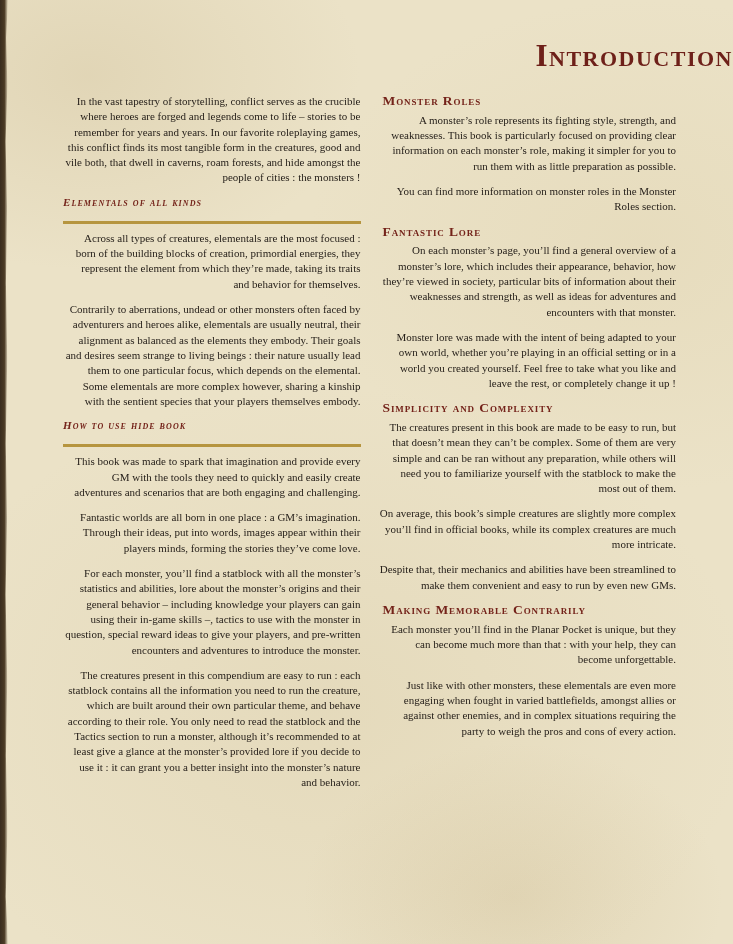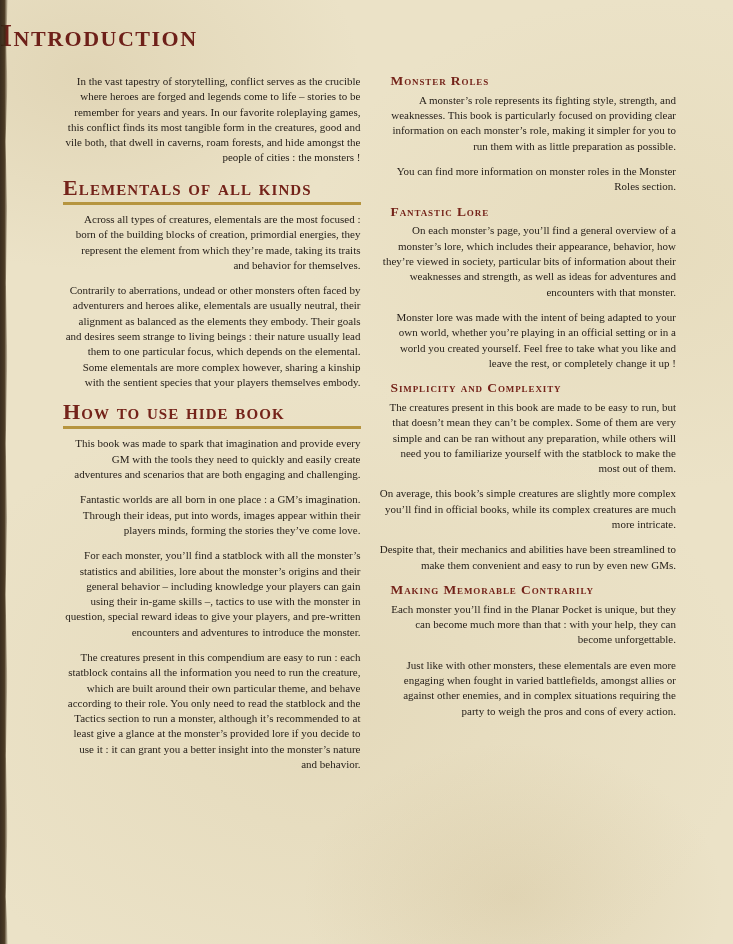--- a/index.html
+++ b/index.html
@@ -19,22 +19,22 @@
       radial-gradient(ellipse 300px 220px at 70% 95%, rgba(190,168,120,0.22), rgba(190,168,120,0) 70%),
       #ebe2c7;
   }
   .left-edge {
     position: absolute; left: 0; top: 0; bottom: 0; width: 8px;
     background: linear-gradient(90deg, #2a1d10 0%, #3d2c17 55%, rgba(61,44,23,0) 100%);
     clip-path: polygon(0 0, 100% 0, 76% 4%, 92% 9%, 70% 15%, 88% 22%, 74% 30%, 90% 38%, 72% 47%, 88% 55%, 70% 63%, 90% 72%, 74% 80%, 92% 88%, 72% 95%, 100% 100%, 0 100%);
     opacity: 0.92;
   }
   h1.page-title {
-    margin: 18px 0 20px;
-    text-align: left;
+    margin: 38px 0 20px;
+    text-align: right;
     font-variant-caps: small-caps;
     font-weight: bold;
     font-size: 31px;
     letter-spacing: 1.5px;
     color: #6e2019;
   }
   .columns {
     display: flex;
     gap: 18px;
     padding: 0 57px 0 63px;
@@ -45,29 +45,30 @@
     margin: 0 0 10px;
     font-size: 11px;
     line-height: 15.3px;
     color: #28221c;
     text-align: right;
   }
   h2.rule-heading {
     margin: 6px 0 7px;
     font-variant-caps: small-caps;
     font-weight: bold;
-    font-size: 22px;
+    font-size: 11px;
     letter-spacing: 1.1px;
     color: #74231a;
     border-bottom: 3px solid #b6953f;
-    padding-bottom: 2px;
+    padding-bottom: 13px;
     line-height: 1.1;
+    font-style: italic;
   }
   h3.sub-heading {
-    margin: 9px 12px 4px;
+    margin: 9px 4px 4px;
     font-variant-caps: small-caps;
     font-weight: bold;
     font-size: 13.5px;
     letter-spacing: 0.9px;
     color: #74231a;
     line-height: 1.1;
   }
   .footer {
     position: absolute; left: 0; right: 0; bottom: 0; height: 48px;
   }

